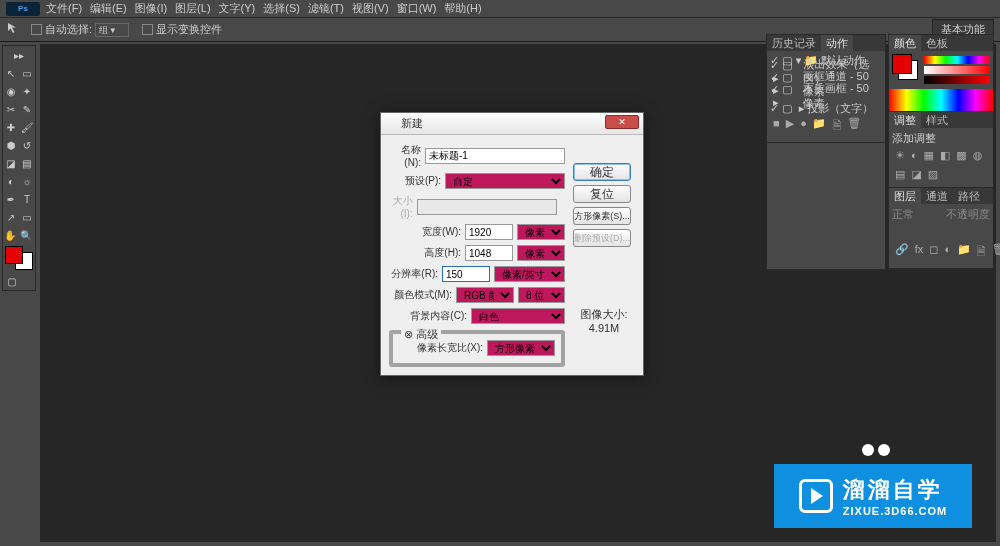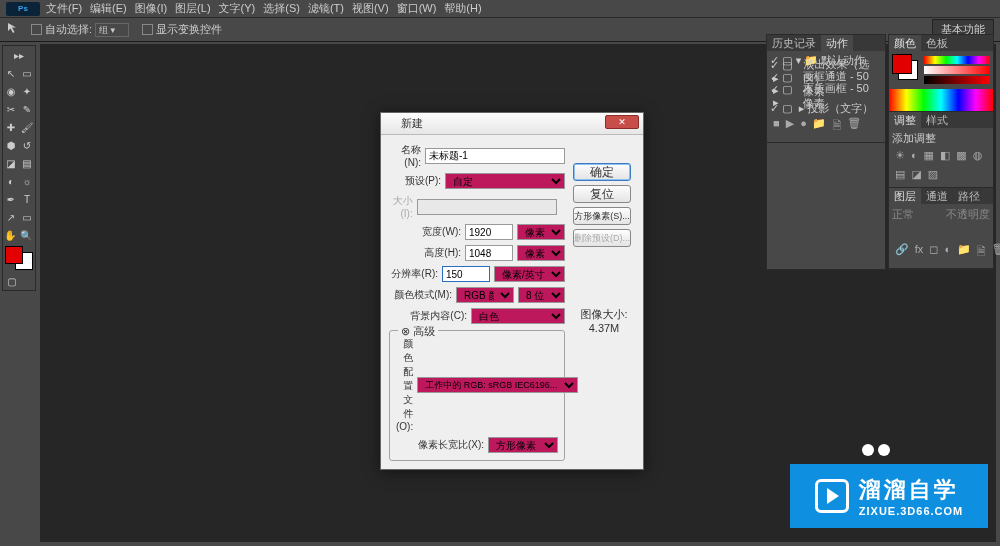--- a/index.html
+++ b/index.html
@@ -38,42 +38,42 @@
 .dlg-label { width: 78px; text-align: right; color: #333; font-size: 10px; }
 .dlg-label.disabled { color: #aaa; }
 .dlg-input { flex: 1; height: 16px; border: 1px solid #999; background: #fff; padding: 0 3px; font-size: 10px; }
 .dlg-input[disabled] { background: #e8e8e8; }
 .dlg-select { height: 16px; border: 1px solid #999; background: #be185d; padding: 0 3px; font-size: 10px; }
 .dlg-input.small { width: 48px; flex: none; }
 .dlg-btn { width: 58px; height: 18px; background: linear-gradient(#fdfdfd,#e4e4e4); border: 1px solid #888; border-radius: 3px; font-size: 12px; color: #333; display: flex; align-items: center; justify-content: center; }
 .dlg-btn.primary { border-color: #3b7cc2; box-shadow: inset 0 0 0 1px #8fbfee; }
 .side-col { position: absolute; right: 8px; top: 28px; width: 62px; display: flex; flex-direction: column; gap: 4px; }
 .main-col { margin-right: 70px; }
-.dlg-section { border: 1px solid #a3a3a3; border-radius: 3px; padding: 6px 6px 2px 6px; margin-top: 6px; position: relative; }
+.dlg-section { border: 4px solid #a3a3a3; border-radius: 3px; padding: 6px 6px 2px 6px; margin-top: 6px; position: relative; }
 .dlg-section-label { position: absolute; top: -7px; left: 8px; background: #efefef; padding: 0 3px; font-size: 10px; color: #333; }
 .img-size { font-size: 10px; color: #333; text-align: center; margin-top: 56px; }
 
 
 .right-panels { position: absolute; right: 2px; top: 34px; width: 232px; display: flex; gap: 2px; }
 .panel-col { background: #484848; border: 1px solid #2a2a2a; }
 .panel-col.narrow { width: 120px; }
 .panel-col.wide { width: 106px; }
 .panel { border-bottom: 1px solid #2a2a2a; }
 .panel-tabs { display: flex; background: #383838; height: 16px; font-size: 9px; color: #bbb; }
 .panel-tab { padding: 1px 5px; }
 .panel-tab.active { background: #484848; color: #ddd; }
 .panel-body { padding: 3px; font-size: 9px; color: #ccc; }
 .action-row { display: flex; align-items: center; height: 12px; gap: 3px; color: #ccc; }
 .slider { height: 8px; background: linear-gradient(90deg,#000,#f00); margin: 2px 0; position: relative; }
 .slider.h { background: linear-gradient(90deg,#f00,#ff0,#0f0,#0ff,#00f,#f0f,#f00); }
 .spectrum { height: 22px; background: linear-gradient(90deg,#f00,#ff0,#0f0,#0ff,#00f,#f0f,#f00); }
 .panel-icons { display: flex; gap: 6px; padding: 3px; color: #aaa; font-size: 11px; }
 
 
-.watermark { position: absolute; right: 12px; bottom: 18px; width: 198px; height: 64px; background: #0f8fe0; color: #fff; display: flex; align-items: center; justify-content: center; gap: 10px; }
+.watermark { position: absolute; right: 28px; bottom: 18px; width: 198px; height: 64px; background: #0f8fe0; color: #fff; display: flex; align-items: center; justify-content: center; gap: 10px; }
 .wm-play { width: 34px; height: 34px; border: 3px solid #fff; border-radius: 6px; display: flex; align-items: center; justify-content: center; }
 .wm-tri { width: 0; height: 0; border-left: 12px solid #fff; border-top: 8px solid transparent; border-bottom: 8px solid transparent; margin-left: 3px; }
 .wm-text { display: flex; flex-direction: column; font-weight: bold; }
 .wm-cn { font-size: 22px; letter-spacing: 3px; }
 .wm-en { font-size: 11px; letter-spacing: 1px; }
 .wm-dots { position: absolute; right: 110px; bottom: 90px; display: flex; gap: 4px; }
 .wm-dot { width: 12px; height: 12px; background: #fff; border-radius: 50%; }
 
 
 svg { display: block; }
@@ -206,38 +206,34 @@
         <select class="dlg-select" style="flex:1"><option>8 位</option></select>
       </div>
       <div class="dlg-row">
         <div class="dlg-label">背景内容(C):</div>
         <select class="dlg-select" style="flex:1"><option>白色</option></select>
       </div>
 
       <div class="dlg-section">
         <div class="dlg-section-label"><span>⊗ </span><span>高级</span></div>
         <div class="dlg-row">
-          <div class="dlg-label" style="width:88px">颜色配置文件(O):</div>
-          <select class="dlg-select" style="flex:1;font-size:9px"><option>工作中的 RGB: sRGB IEC6196...</option></select>
-        </div>
-        <div class="dlg-row">
           <div class="dlg-label" style="width:88px">像素长宽比(X):</div>
           <select class="dlg-select" style="flex:1"><option>方形像素</option></select>
         </div>
       </div>
     </div>
 
     <div class="side-col">
       <div class="dlg-btn primary">确定</div>
       <div class="dlg-btn">复位</div>
       <div class="dlg-btn" style="font-size:9px">方形像素(S)...</div>
       <div class="dlg-btn" style="font-size:9px;color:#aaa">删除预设(D)...</div>
       <div class="img-size">
         <div>图像大小:</div>
-        <div>4.37M</div>
+        <div>4.91M</div>
       </div>
     </div>
   </div>
 </div>
 
 <div class="right-panels">
   <div class="panel-col narrow">
     <div class="panel">
       <div class="panel-tabs">
         <div class="panel-tab">历史记录</div>

